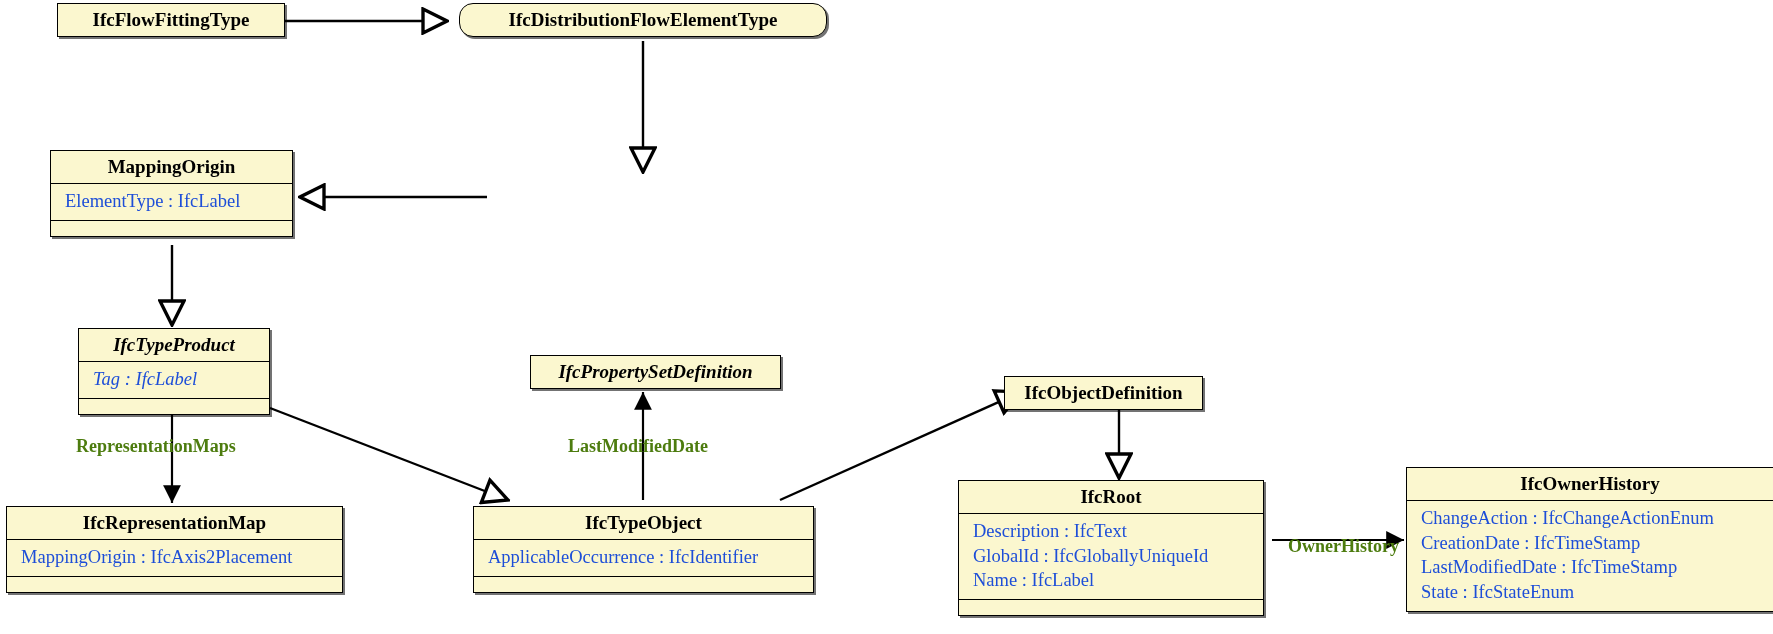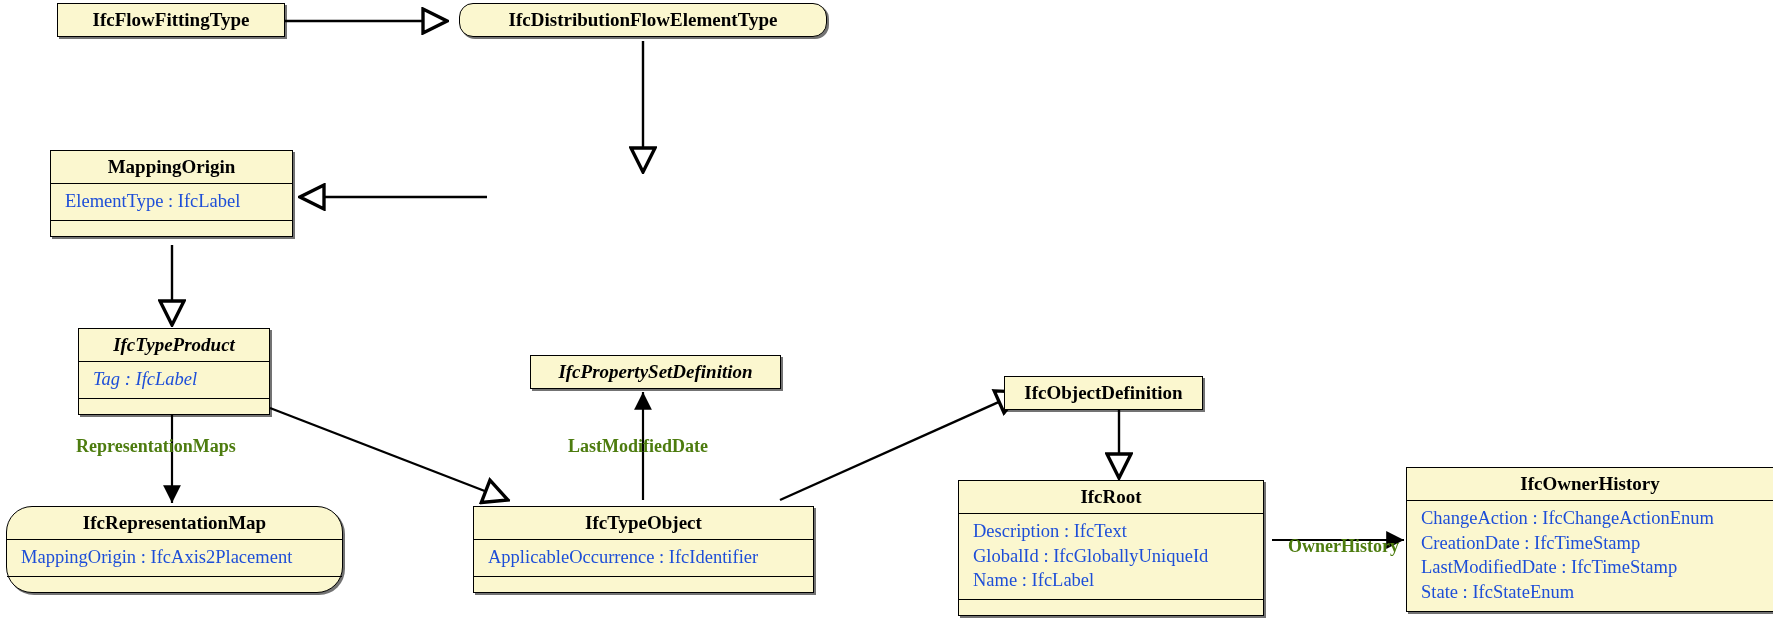--- a/index.html
+++ b/index.html
@@ -145,21 +145,21 @@
   </div>
 
   <div class="uml-class" style="left:530px; top:355px; width:251px;font-style:italic;">
     <div class="uml-name">IfcPropertySetDefinition</div>
   </div>
 
   <div class="uml-class" style="left:1004px; top:376px; width:199px;">
     <div class="uml-name">IfcObjectDefinition</div>
   </div>
 
-  <div class="uml-class" style="left:6px; top:506px; width:337px;border-radius:26px;">
+  <div class="uml-class" style="left:6px; top:506px; width:337px;">
     <div class="uml-name">IfcRepresentationMap</div>
     <div class="uml-attrs">
       <div class="uml-attr">MappingOrigin : IfcAxis2Placement</div>
     </div>
     <div class="uml-ops"></div>
   </div>
 
   <div class="uml-class" style="left:473px; top:506px; width:341px;">
     <div class="uml-name">IfcTypeObject</div>
     <div class="uml-attrs">

